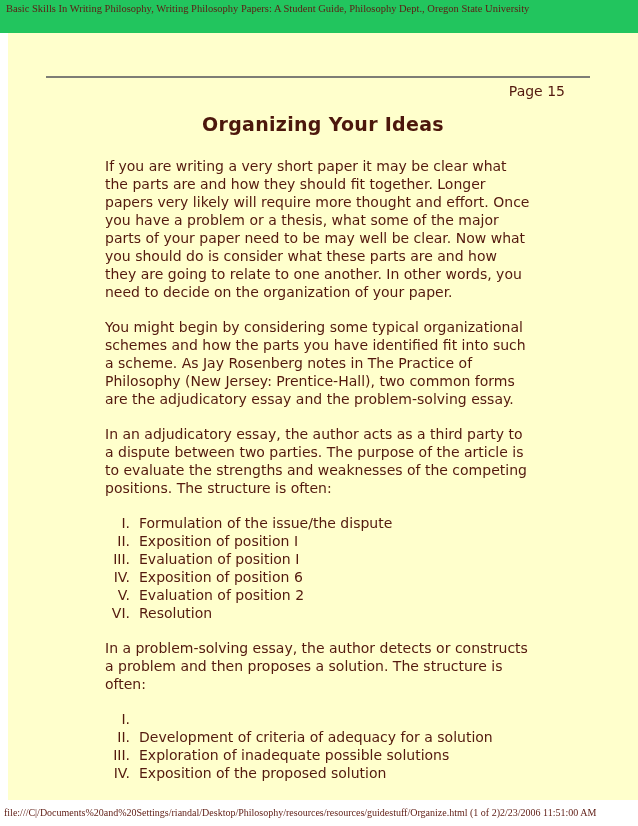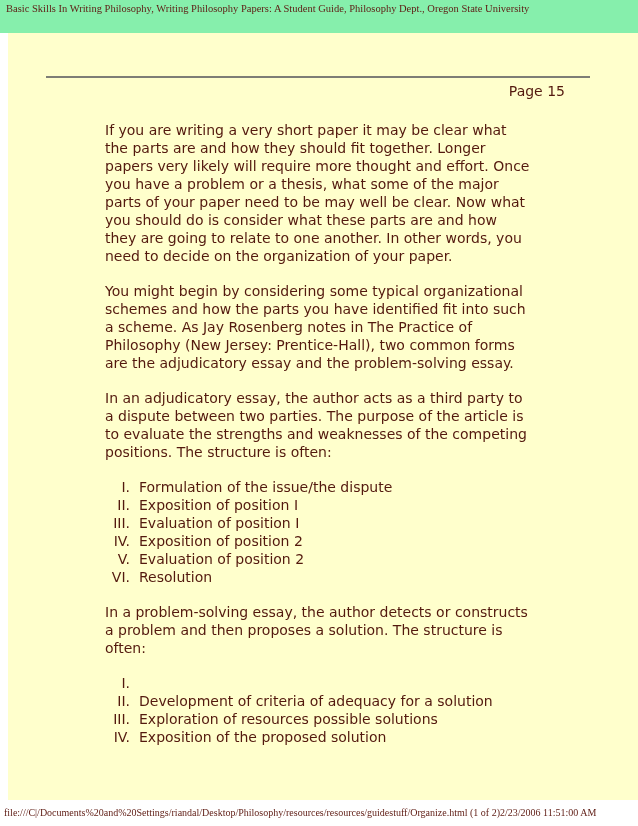--- a/index.html
+++ b/index.html
@@ -10,21 +10,21 @@
     font-family: "DejaVu Sans", sans-serif;
     overflow: hidden;
   }
   .top-header {
     height: 33px;
     box-sizing: border-box;
     padding: 3px 0 0 6px;
     font-family: "Liberation Serif", serif;
     font-size: 10.5px;
     color: #5e1b13;
-    background: #86efac;
+    background: #22c55e;
   }
   .page {
     margin-left: 8px;
     height: 767px;
     box-sizing: border-box;
     background: #ffffcc;
     padding-top: 43px;
     overflow: hidden;
     color: #53190e;
   }
@@ -74,20 +74,21 @@
 <div class="top-header">
   <span>Basic Skills In Writing Philosophy, Writing Philosophy Papers: A Student Guide, Philosophy Dept., Oregon State University</span>
 </div>
 
 <div class="page">
 
   <div class="rule"></div>
 
   <div class="page-number">Page 15</div>
 
+  <div class="heading">Organizing Your Ideas</div>
 
   <div class="body-col">
 
     <p>If you are writing a very short paper it may be clear what the parts are and how they should fit together. Longer papers very likely will require more thought and effort. Once you have a problem or a thesis, what some of the major parts of your paper need to be may well be clear. Now what you should do is consider what these parts are and how they are going to relate to one another. In other words, you need to decide on the organization of your paper.</p>
 
     <p>You might begin by considering some typical organizational schemes and how the parts you have identified fit into such a scheme. As Jay Rosenberg notes in The Practice of Philosophy (New Jersey: Prentice-Hall), two common forms are the adjudicatory essay and the problem-solving essay.</p>
 
     <p>In an adjudicatory essay, the author acts as a third party to a dispute between two parties. The purpose of the article is to evaluate the strengths and weaknesses of the competing positions. The structure is often:</p>
 
     <div class="rlist">
@@ -98,21 +99,21 @@
       <div class="row">
         <span class="num">II.</span>
         <span class="txt">Exposition of position I</span>
       </div>
       <div class="row">
         <span class="num">III.</span>
         <span class="txt">Evaluation of position I</span>
       </div>
       <div class="row">
         <span class="num">IV.</span>
-        <span class="txt">Exposition of position 2</span>
+        <span class="txt">Exposition of position 6</span>
       </div>
       <div class="row">
         <span class="num">V.</span>
         <span class="txt">Evaluation of position 2</span>
       </div>
       <div class="row">
         <span class="num">VI.</span>
         <span class="txt">Resolution</span>
       </div>
     </div>
@@ -122,21 +123,21 @@
     <div class="rlist">
       <div class="row">
         <span class="num">I.</span>
       </div>
       <div class="row">
         <span class="num">II.</span>
         <span class="txt">Development of criteria of adequacy for a solution</span>
       </div>
       <div class="row">
         <span class="num">III.</span>
-        <span class="txt">Exploration of resources possible solutions</span>
+        <span class="txt">Exploration of inadequate possible solutions</span>
       </div>
       <div class="row">
         <span class="num">IV.</span>
         <span class="txt">Exposition of the proposed solution</span>
       </div>
     </div>
 
   </div>
 </div>
 

